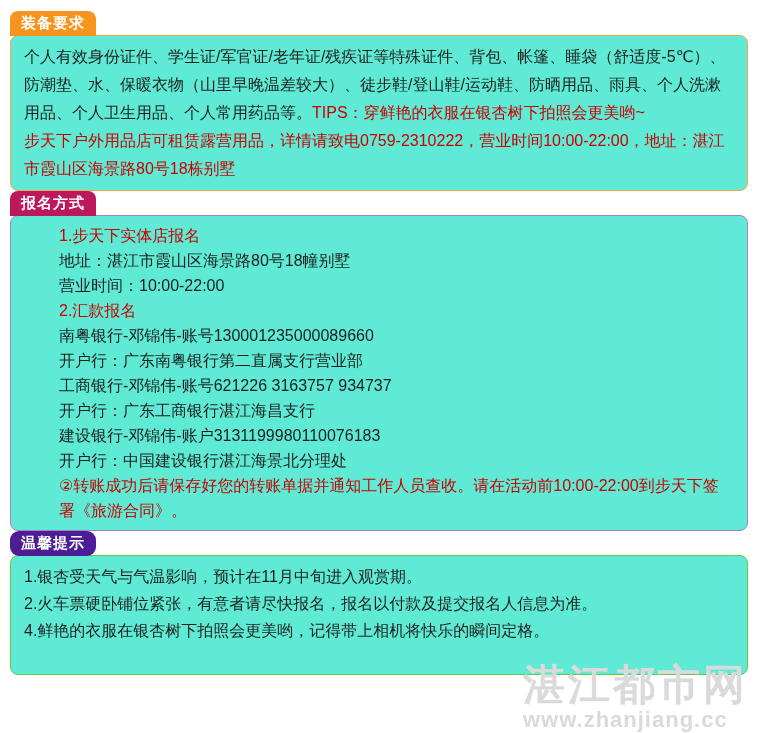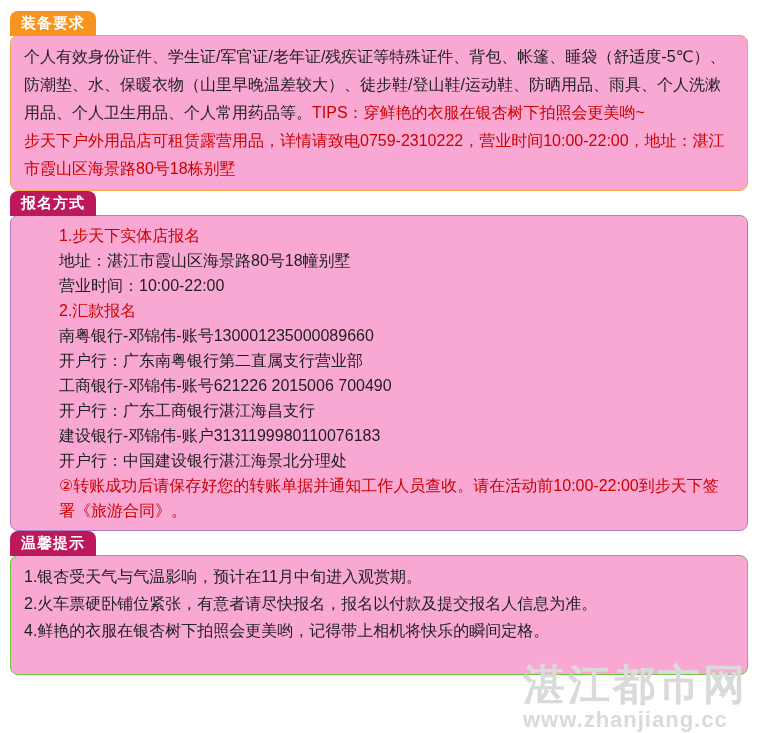--- a/index.html
+++ b/index.html
@@ -24,31 +24,31 @@
     line-height: 16px;
     padding: 4px 11px 5px 11px;
     border-radius: 8px 8px 0 0;
     position: relative;
     z-index: 2;
     margin-bottom: -1px;
     letter-spacing: 1px;
   }
   .tab-orange { background: #f7941d; }
   .tab-purple { background: #be185d; }
-  .tab-green  { background: #be185d; }
+  .tab-green  { background: #4c1d95; border-radius: 9px; }
 
   .box {
     border: 1px solid;
     border-radius: 8px;
     padding: 7px 13px;
     font-size: 16px;
     color: #1f1f1f;
     position: relative;
     z-index: 1;
-    background: #f9a8d4;
+    background: #5eead4;
   }
   .box-orange { border-color: #f5a54b; }
   .box-purple { border-color: #aa7fc8; }
   .box-green  { border-color: #6cc83e; }
 
   .box-equipment { line-height: 28px; min-height: 140px; }
   .box-signup    { line-height: 25px; padding-left: 48px; }
   .box-tips      { line-height: 27px; min-height: 120px; }
 
   .red { color: #cc0000; }
@@ -91,21 +91,21 @@
 
   <div class="section">
     <div class="tab tab-purple">报名方式</div>
     <div class="box box-purple box-signup">
       <div class="line red">1.步天下实体店报名</div>
       <div class="line">地址：湛江市霞山区海景路80号18幢别墅</div>
       <div class="line">营业时间：10:00-22:00</div>
       <div class="line red">2.汇款报名</div>
       <div class="line">南粤银行-邓锦伟-账号130001235000089660</div>
       <div class="line">开户行：广东南粤银行第二直属支行营业部</div>
-      <div class="line">工商银行-邓锦伟-账号621226 2015006 700490</div>
+      <div class="line">工商银行-邓锦伟-账号621226 3163757 934737</div>
       <div class="line">开户行：广东工商银行湛江海昌支行</div>
       <div class="line">建设银行-邓锦伟-账户3131199980110076183</div>
       <div class="line">开户行：中国建设银行湛江海景北分理处</div>
       <div class="line red">②转账成功后请保存好您的转账单据并通知工作人员查收。请在活动前10:00-22:00到步天下签署《旅游合同》。</div>
     </div>
   </div>
 
   <div class="section">
     <div class="tab tab-green">温馨提示</div>
     <div class="box box-green box-tips">

